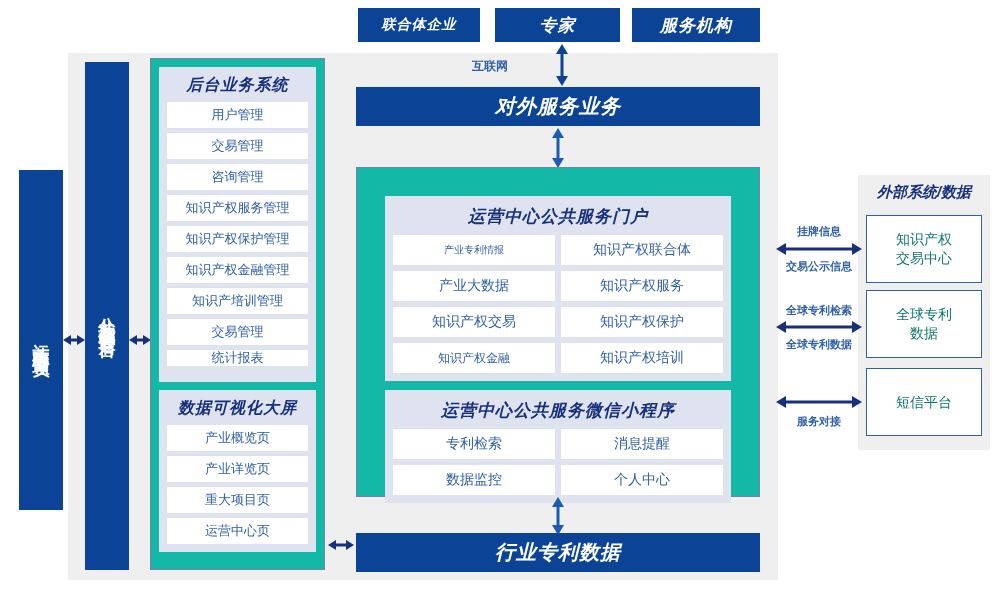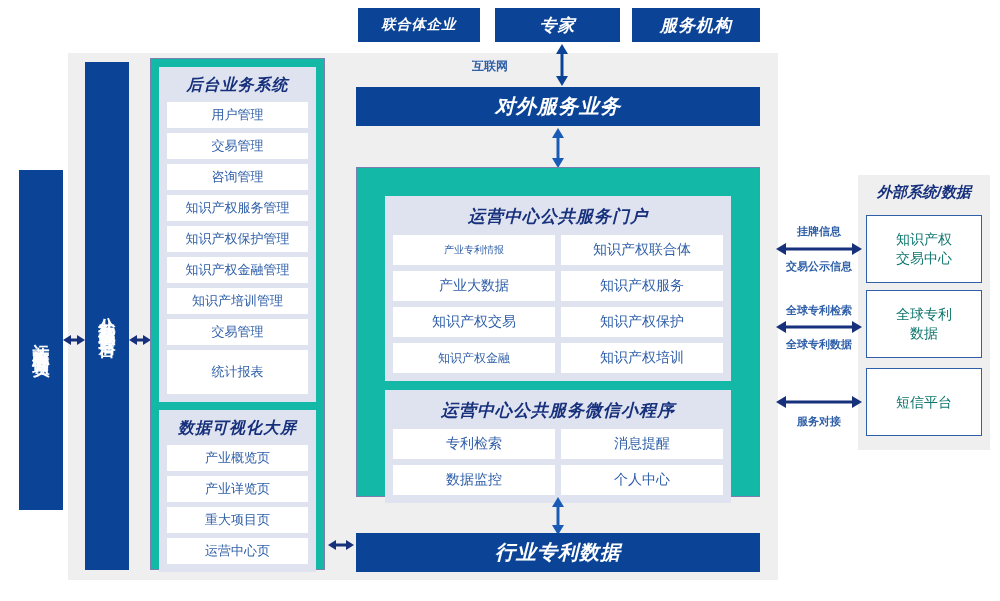--- a/index.html
+++ b/index.html
@@ -147,21 +147,21 @@
           </div>
           <div class="cell" style="height: 26px; font-size: 13px; margin-bottom: 5px;">
             <span>知识产权金融管理</span>
           </div>
           <div class="cell" style="height: 26px; font-size: 13px; margin-bottom: 5px;">
             <span>知识产培训管理</span>
           </div>
           <div class="cell" style="height: 26px; font-size: 13px; margin-bottom: 5px;">
             <span>交易管理</span>
           </div>
-          <div class="cell" style="height: 44px; font-size: 13px; margin-bottom: 0px;">
+          <div class="cell" style="height: 16px; font-size: 13px; margin-bottom: 8px;">
             <span>统计报表</span>
           </div>
         </div>
     </div>
 
     <div class="group">
       <div class="group-title" style="font-size:16px;margin:2px 0 6px;">数据可视化大屏</div>
       <div id="dashboard-list">
           <div class="cell" style="height: 26px; font-size: 13px; margin-bottom: 5px;">
             <span>产业概览页</span>

